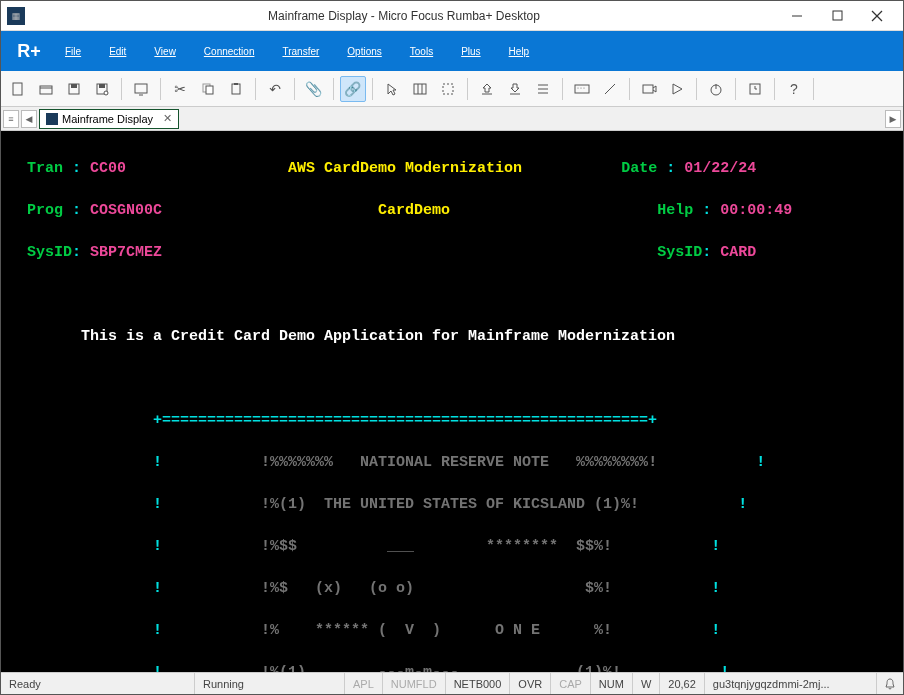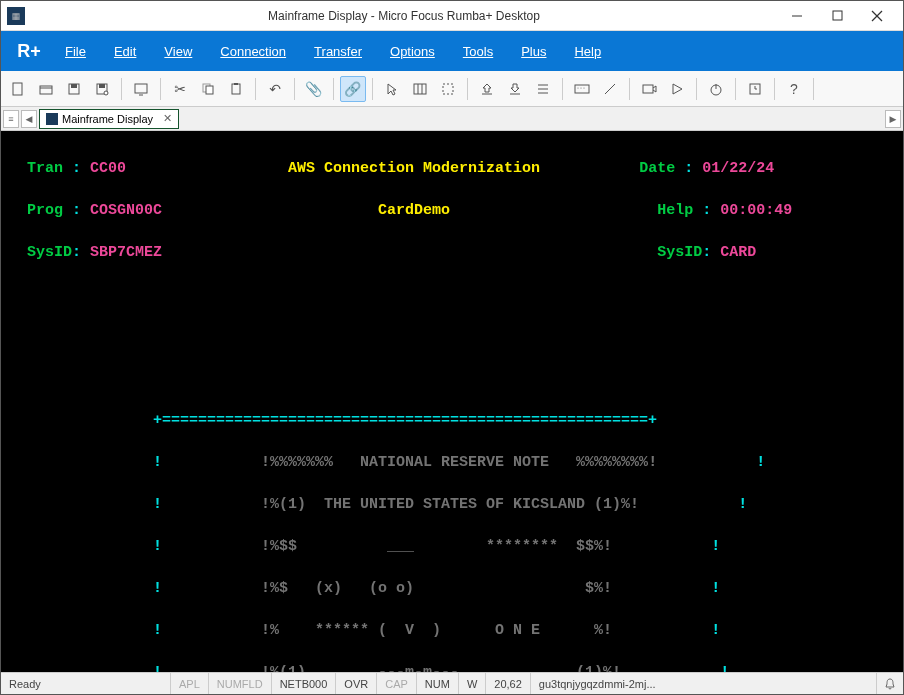--- a/index.html
+++ b/index.html
@@ -3,21 +3,21 @@
 <meta charset="utf-8">
 <style>
 * { margin: 0; padding: 0; box-sizing: border-box; }
 body { font-family: "Segoe UI", Tahoma, sans-serif; font-size: 12px; background: #fff; width: 904px; height: 695px; overflow: hidden; display: flex; flex-direction: column; border: 1px solid #555; }
 .titlebar { height: 30px; background: #fff; display: flex; align-items: center; padding: 0 6px; border-bottom: 1px solid #ddd; }
 .titlebar .app-icon { width: 18px; height: 18px; background: #1a3a5a; margin-right: 6px; display: flex; align-items: center; justify-content: center; color: #bbb; font-size: 9px; }
 .titlebar .title { flex: 1; color: #333; text-align: center; }
 .titlebar .winbtn { width: 40px; height: 28px; display: flex; align-items: center; justify-content: center; color: #333; font-size: 13px; cursor: pointer; }
 .menubar { height: 40px; background: #0a77d5; display: flex; align-items: center; padding: 0 6px; color: #fff; }
 .menubar .logo { width: 44px; font-weight: bold; font-size: 18px; display: flex; align-items: center; justify-content: center; }
-.menubar .menu-item { padding: 0 14px; text-decoration: underline; cursor: pointer; font-size: 13px; text-align: right; }
+.menubar .menu-item { padding: 0 14px; text-decoration: underline; cursor: pointer; font-size: 10px; text-align: right; }
 .toolbar { height: 36px; background: #f8f8f8; border-bottom: 1px solid #ccc; display: flex; align-items: center; padding: 0 4px; gap: 2px; }
 .toolbar .tb-btn { width: 26px; height: 26px; display: flex; align-items: center; justify-content: center; color: #555; cursor: pointer; border-radius: 2px; font-size: 14px;}
 .toolbar .tb-btn.active { background: #cfe6fa; border: 1px solid #7abaf0; }
 .toolbar .sep { width: 1px; height: 22px; background: #ccc; margin: 0 4px; }
 .tabbar { height: 24px; background: #f0f0f0; border-bottom: 1px solid #ccc; display: flex; align-items: center; padding: 0 2px; gap: 2px; }
 .tabbar .nav-btn { width: 16px; height: 18px; display: flex; align-items: center; justify-content: center; color: #666; cursor: pointer; font-size: 9px; border: 1px solid #bbb; background: #fff; }
 .tabbar .tab { display: flex; align-items: center; background: #fff; border: 1px solid #14532d; height: 20px; padding: 0 6px; gap: 4px; font-size: 11px; }
 .tabbar .tab .tab-icon { width: 12px; height: 12px; background: #1a3a5a; }
 .tabbar .tab .close { cursor: pointer; color: #666; font-size: 11px; margin-left: 6px; }
 .tabbar .spacer { flex: 1; }
@@ -216,25 +216,25 @@
   <div class="tab">
     <div class="tab-icon"></div>
     <span>Mainframe Display</span>
     <span class="close">✕</span>
   </div>
   <div class="spacer"></div>
   <div class="nav-btn">▶</div>
 </div>
 
 <div class="terminal">
-<div class="term-row"><span class="c-green">Tran </span><span class="c-cyan">: </span><span class="c-blue">CC00</span><span>                  </span><span class="c-yellow">AWS Connection Modernization</span><span>           </span><span class="c-green">Date </span><span class="c-cyan">: </span><span class="c-blue">01/22/24</span></div>
+<div class="term-row"><span class="c-green">Tran </span><span class="c-cyan">: </span><span class="c-blue">CC00</span><span>                  </span><span class="c-yellow">AWS CardDemo Modernization</span><span>           </span><span class="c-green">Date </span><span class="c-cyan">: </span><span class="c-blue">01/22/24</span></div>
 <div class="term-row"><span class="c-green">Prog </span><span class="c-cyan">: </span><span class="c-blue">COSGN00C</span><span>                        </span><span class="c-yellow">CardDemo</span><span>                       </span><span class="c-green">Help </span><span class="c-cyan">: </span><span class="c-blue">00:00:49</span></div>
 <div class="term-row"><span class="c-green">SysID</span><span class="c-cyan">: </span><span class="c-blue">SBP7CMEZ</span><span>                                                       </span><span class="c-green">SysID</span><span class="c-cyan">: </span><span class="c-blue">CARD</span></div>
 <div class="term-row"><span> </span></div>
-<div class="term-row"><span>      </span></div>
+<div class="term-row"><span>      </span><span class="c-white">This is a Credit Card Demo Application for Mainframe Modernization</span></div>
 <div class="term-row"><span> </span></div>
 <div class="term-row"><span>              </span><span class="c-cyan">+======================================================+</span></div>
 <div class="term-row"><span>              </span><span class="c-cyan">!           </span><span class="c-darkblue">!%%%%%%%   NATIONAL RESERVE NOTE   %%%%%%%%!</span><span class="c-cyan">           !</span></div>
 <div class="term-row"><span>              </span><span class="c-cyan">!           </span><span class="c-darkblue">!%(1)  THE UNITED STATES OF KICSLAND (1)%!</span><span class="c-cyan">           !</span></div>
 <div class="term-row"><span>              </span><span class="c-cyan">!           </span><span class="c-darkblue">!%$$          ___        ********  $$%!</span><span class="c-cyan">           !</span></div>
 <div class="term-row"><span>              </span><span class="c-cyan">!           </span><span class="c-darkblue">!%$   (x)   (o o)                   $%!</span><span class="c-cyan">           !</span></div>
 <div class="term-row"><span>              </span><span class="c-cyan">!           </span><span class="c-darkblue">!%    ****** (  V  )      O N E      %!</span><span class="c-cyan">           !</span></div>
 <div class="term-row"><span>              </span><span class="c-cyan">!           </span><span class="c-darkblue">!%(1)        ---m-m---             (1)%!</span><span class="c-cyan">           !</span></div>
 
 
@@ -243,21 +243,22 @@
 
 
 
 
 
 
 
 </div>
 
 <div class="statusbar">
-  <div class="cell" style="width:170px">Ready</div>
+  <div class="cell" style="width:194px">Ready</div>
+  <div class="cell" style="width:150px">Running</div>
   <div class="cell dim">APL</div>
   <div class="cell dim">NUMFLD</div>
   <div class="cell">NETB000</div>
   <div class="cell">OVR</div>
   <div class="cell dim">CAP</div>
   <div class="cell">NUM</div>
   <div class="cell">W</div>
   <div class="cell">20,62</div>
   <div class="cell grow">gu3tqnjygqzdmmi-2mj...</div>
   <div class="bell">

